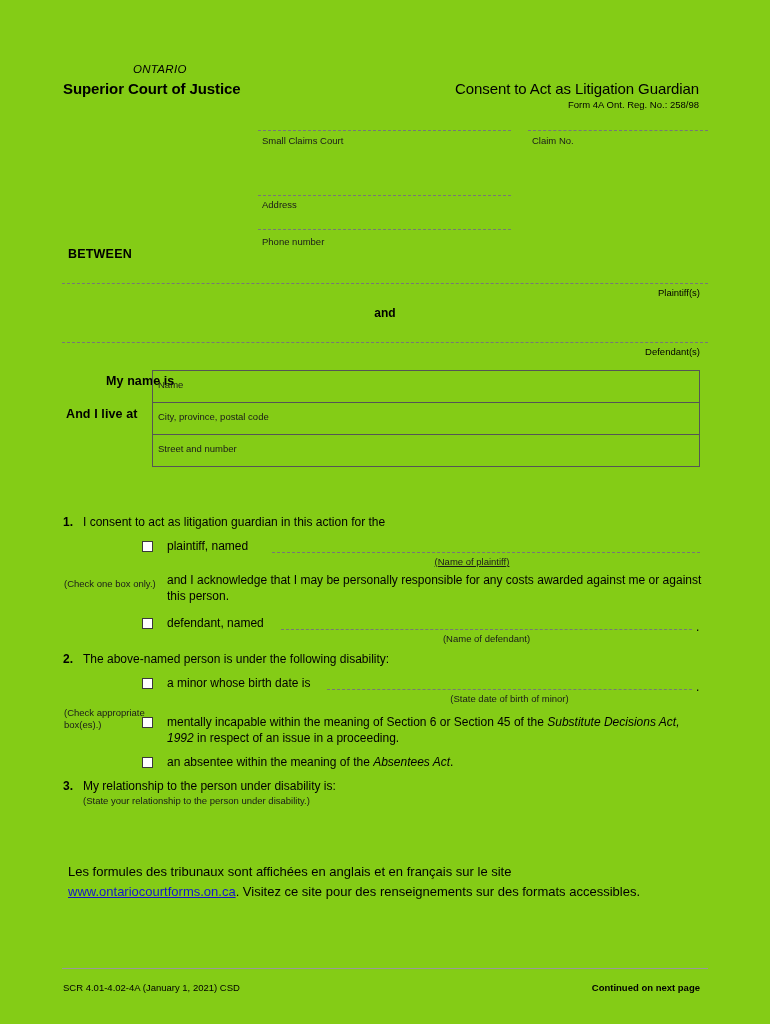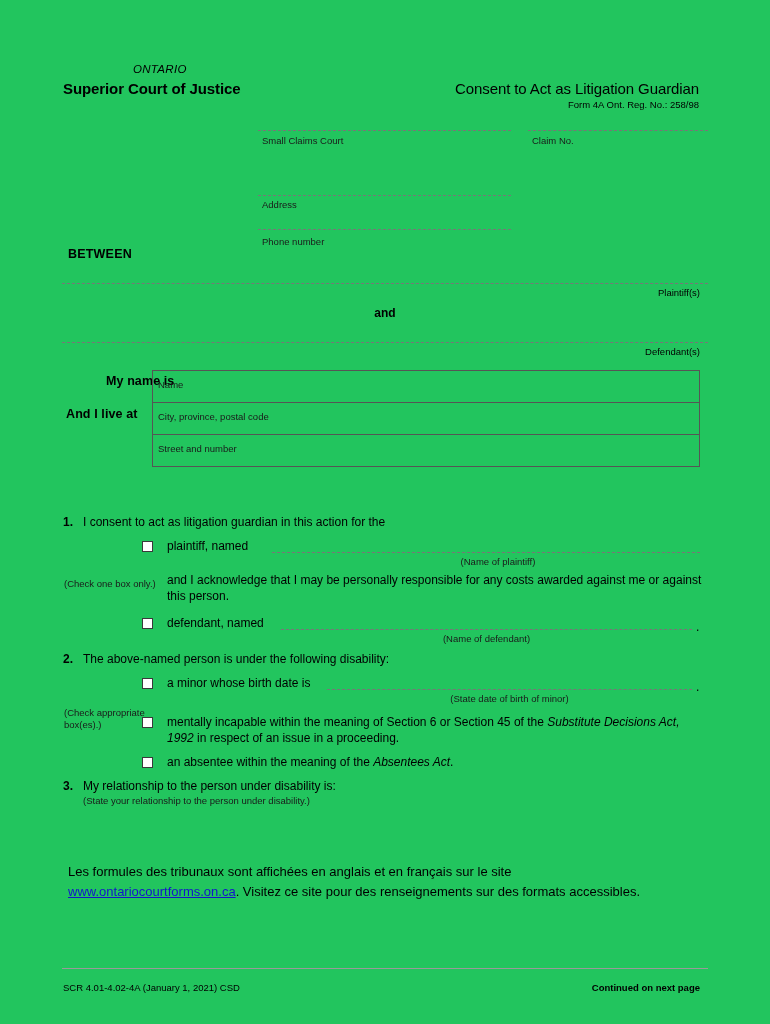--- a/index.html
+++ b/index.html
@@ -14,21 +14,21 @@
     color: #000000;
     position: relative;
     overflow: hidden;
   }
 
   .page {
     position: absolute;
     left: 0; top: 0;
     width: 770px;
     height: 1024px;
-    background: #22c55e;
+    background: #84cc16;
   }
 
   
   .abs { position: absolute; }
   .ital { font-style: italic; }
 
   
   .rule {
     position: absolute;
     height: 0;
@@ -251,21 +251,21 @@
   <div class="numitem" style="left:63px; top:515px; width:640px;">
     <span class="num">1.</span>
     <span class="txt">I consent to act as litigation guardian in this action for the</span>
   </div>
 
   <div class="hint" style="left:64px; top:578px; width:95px;">(Check one box only.)</div>
 
   <div class="cbox" style="left:142px; top:541px;"></div>
   <div class="cbtext" style="left:167px; top:539px;">plaintiff, named</div>
   <div class="rule" style="left:272px; top:552px; width:428px;"></div>
-  <div class="subcap" style="left:284px; top:556px; width:428px;">(Name of plaintiff)</div>
+  <div class="subcap" style="left:258px; top:556px; width:428px;text-decoration:underline;">(Name of plaintiff)</div>
 
   <div class="cbtext" style="left:167px; top:573px; width:535px;">and I acknowledge that I may be personally responsible for any costs awarded against me or against this person.</div>
 
   <div class="cbox" style="left:142px; top:618px;"></div>
   <div class="cbtext" style="left:167px; top:616px;">defendant, named</div>
   <div class="rule" style="left:281px; top:629px; width:411px;"></div>
   <div class="subcap" style="left:281px; top:633px; width:411px;">(Name of defendant)</div>
   <div class="trailing-dot" style="left:696px; top:620px;">.</div>
 
   <div class="numitem" style="left:63px; top:652px; width:640px;">

